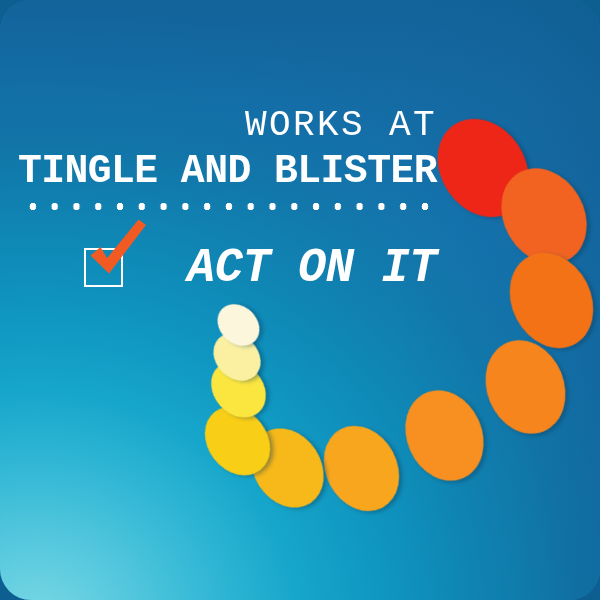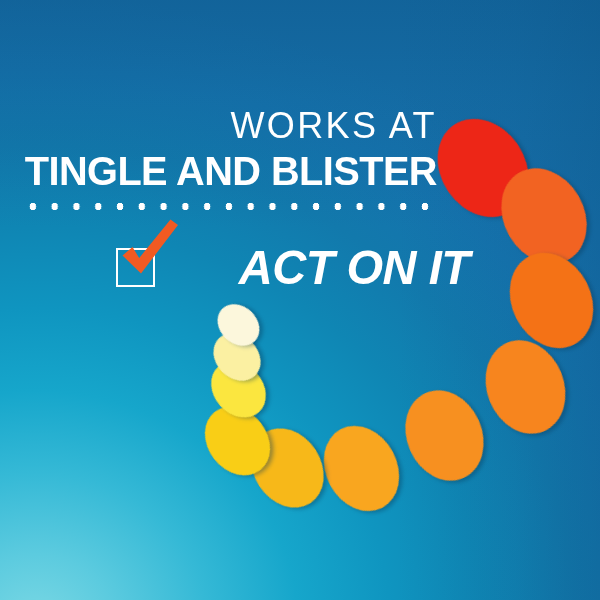--- a/index.html
+++ b/index.html
@@ -6,21 +6,22 @@
   html, body {
     margin: 0;
     padding: 0;
     background: #0d5f92;
   }
   #stage {
     position: relative;
     width: 600px;
     height: 600px;
     overflow: hidden;
-    font-family: Liberation Sans, sans-serif;
+    font-family: Liberation Mono, monospace;
+    border-radius: 31px;
     -webkit-font-smoothing: antialiased;
   }
   
   #bg-base {
     position: absolute;
     inset: 0;
     background: #1573ad;
   }
   #bg-glow {
     position: absolute;
@@ -107,21 +108,20 @@
     background-size: 21.8px 7px;
     background-repeat: repeat-x;
     background-position: left center;
   }
   #cta-row {
     position: absolute;
     left: 84px;
     top: 236px;
     width: 353px;
     height: 66px;
-    margin-left: 32px;
   }
   #checkbox {
     position: absolute;
     left: 0;
     top: 12px;
     width: 39px;
     height: 39px;
     border: 2px solid #ffffff;
     box-sizing: border-box;
   }

